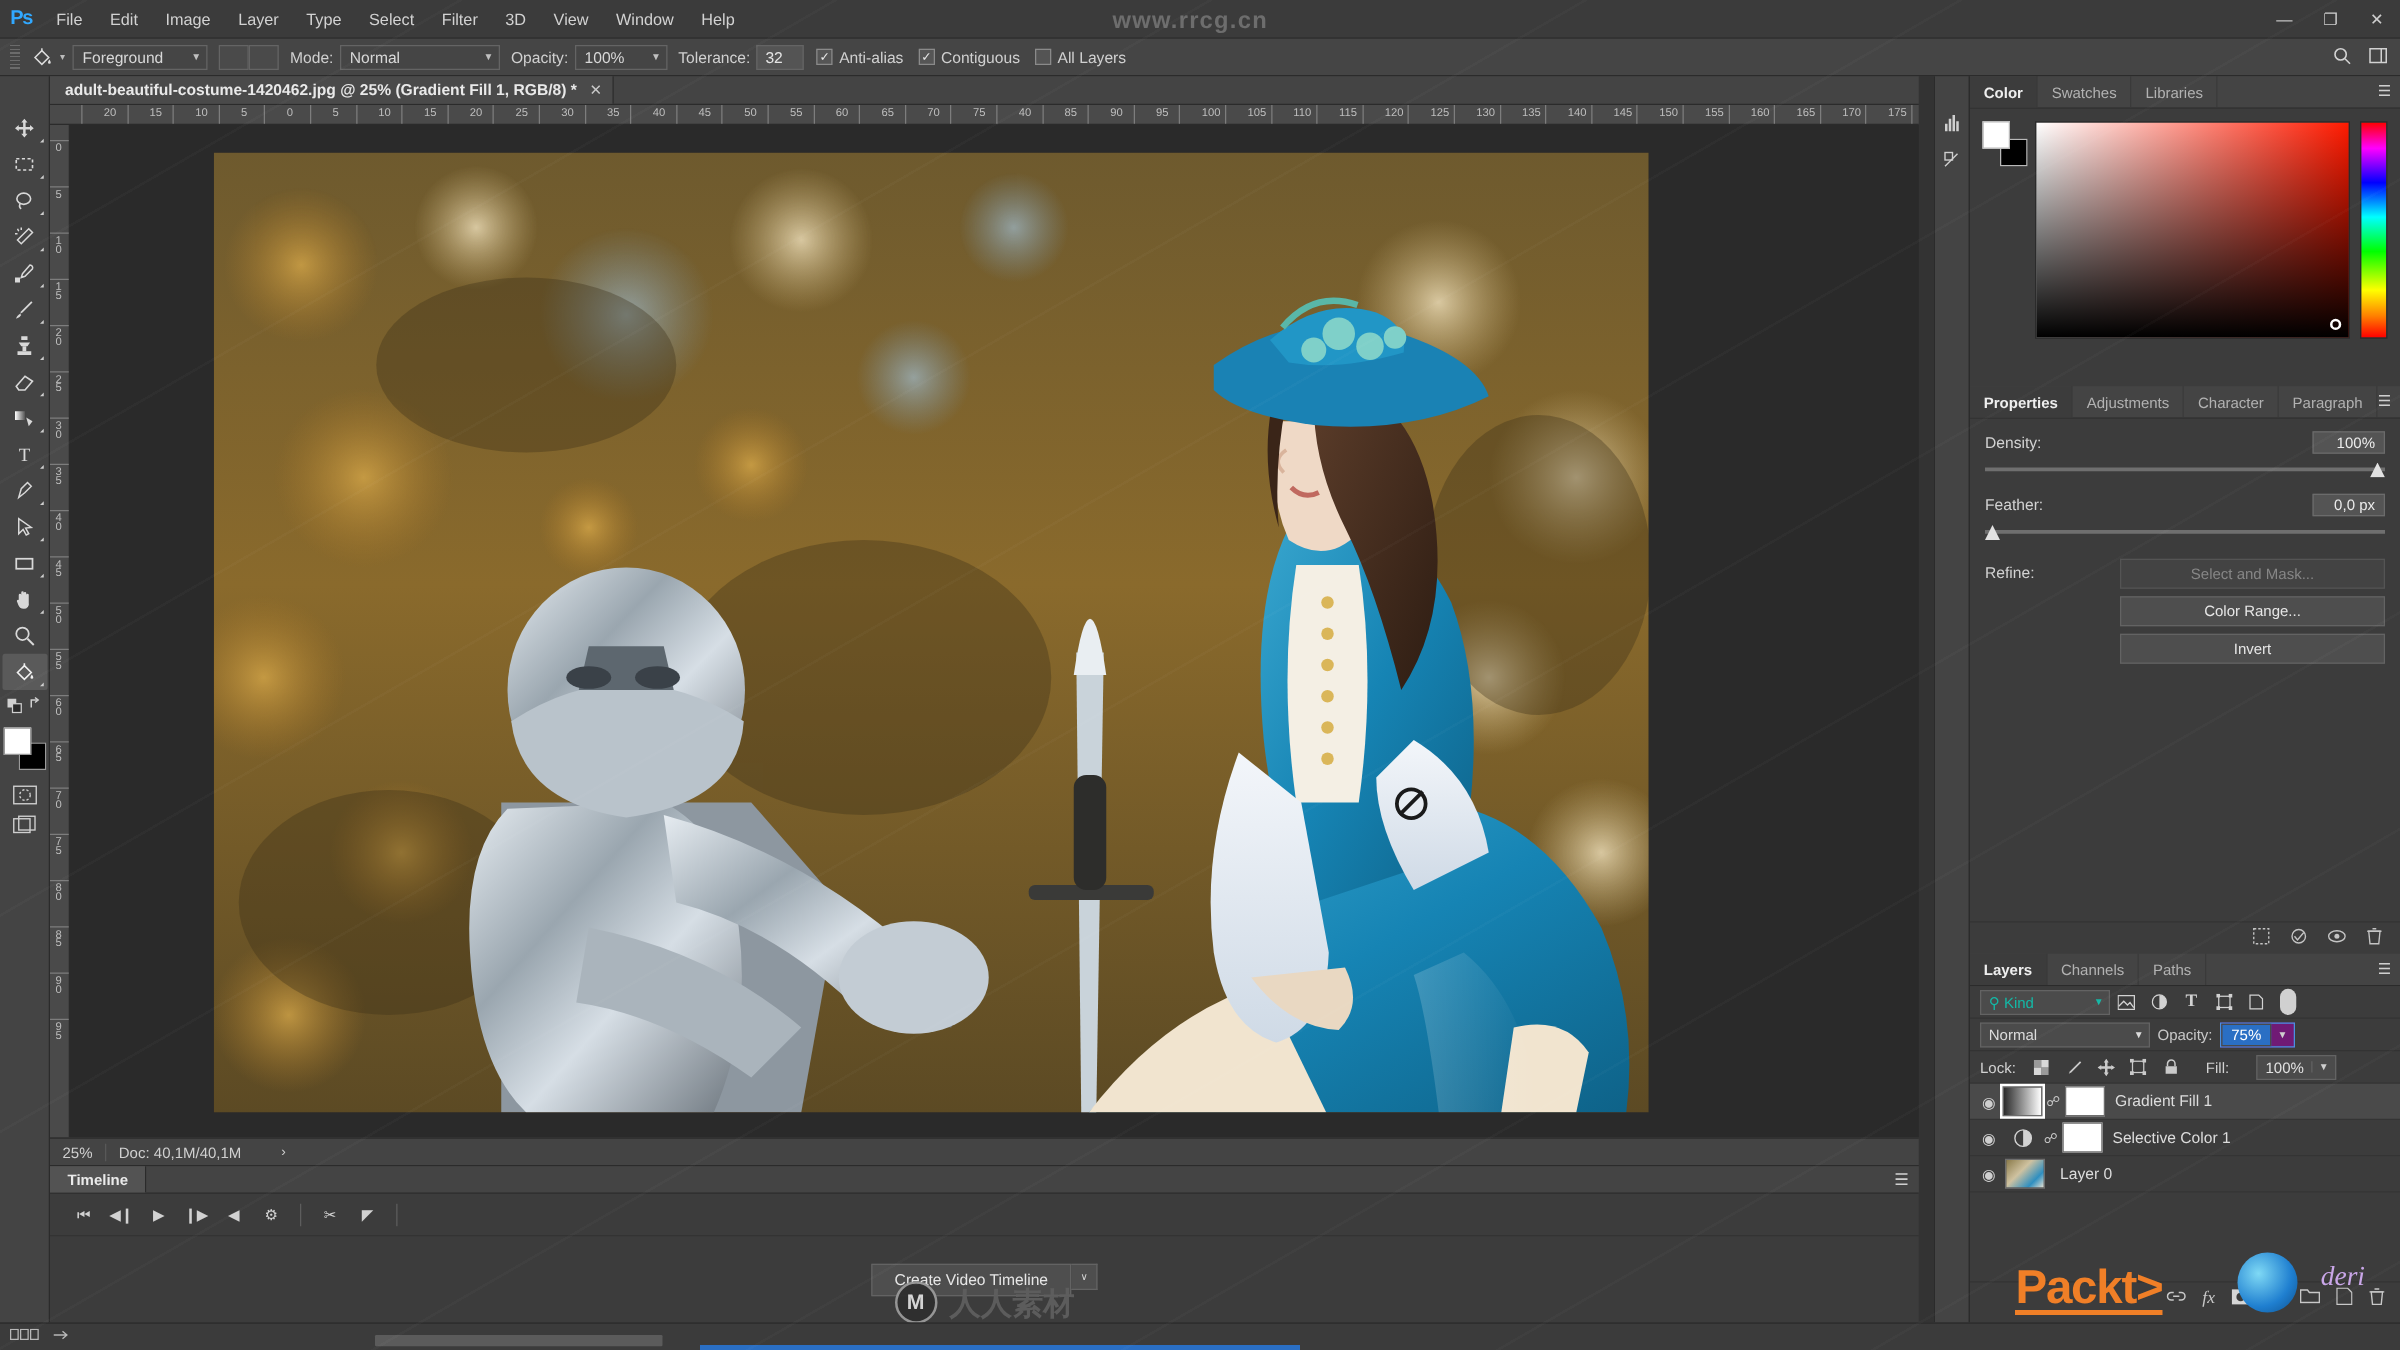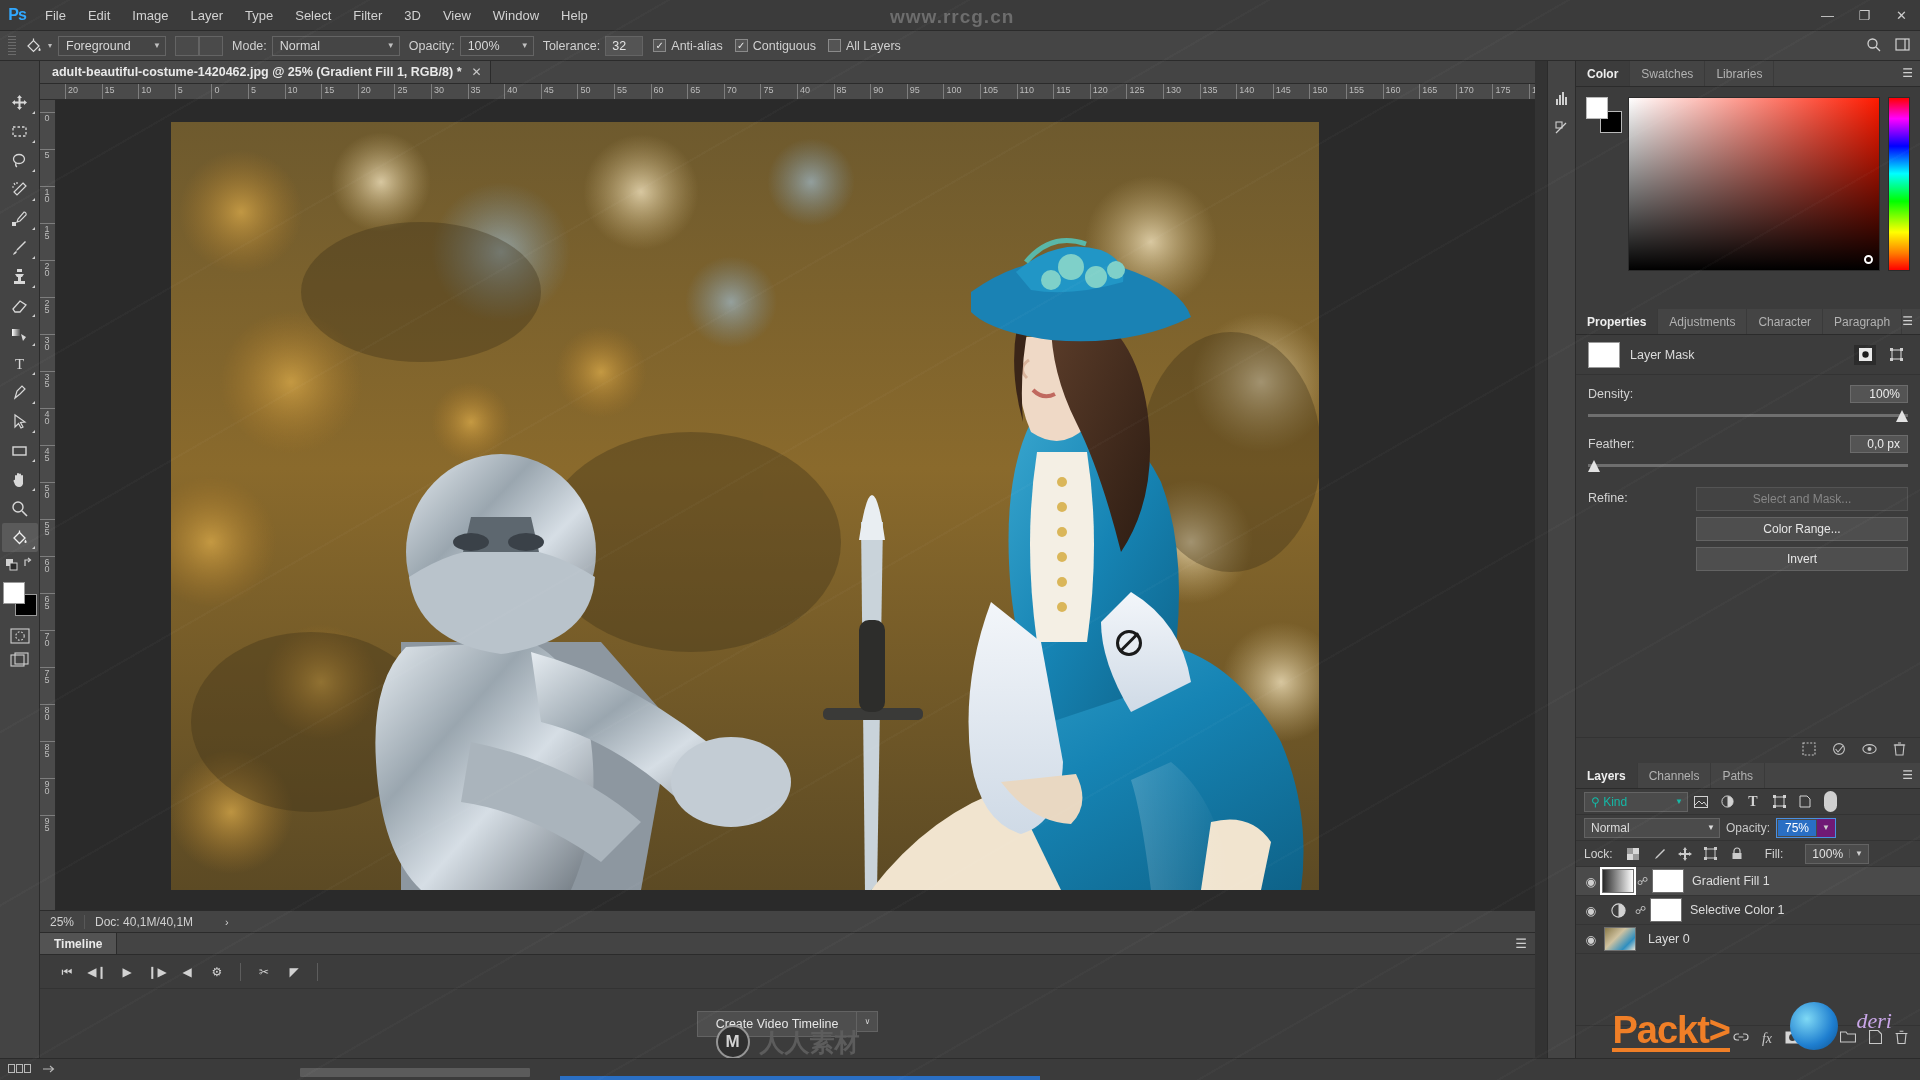--- a/index.html
+++ b/index.html
@@ -107,21 +107,21 @@
   
   .ruler-h{
     position:absolute; left:40px; top:84px; width:1495px; height:16px;
     background:#4a4a4a; border-bottom:1px solid #2b2b2b; overflow:hidden;
   }
   .ruler-v{
     position:absolute; left:40px; top:100px; width:16px; bottom:170px;
     background:#4a4a4a; border-right:1px solid #2b2b2b; overflow:hidden;
   }
   .rtick{ position:absolute; top:0; font-size:9px; color:#bdbdbd; }
-  .rtick .lbl{ position:absolute; left:3px; top:1px; white-space:nowrap; }
+  .rtick .lbl{ position:absolute; left:18px; top:1px; white-space:nowrap; }
   .rtick .ln{ position:absolute; left:0; top:0; width:1px; height:16px; background:#7d7d7d; }
   .rtickv{ position:absolute; left:0; width:16px; }
   .rtickv .lblv{ position:absolute; left:2px; top:3px; font-size:9px; color:#bdbdbd; line-height:7px; width:10px; text-align:center; }
   .rtickv .lnv{ position:absolute; left:0; top:0; height:1px; width:16px; background:#7d7d7d; }
 
   
   .canvas-area{
     position:absolute; left:56px; top:100px; right:385px; bottom:170px;
     background:#2a2a2a; overflow:hidden;
   }
@@ -1082,39 +1082,20 @@
     </div>
 
     <div class="panel-tabs">
       <div class="ptab active">Properties</div>
       <div class="ptab">Adjustments</div>
       <div class="ptab">Character</div>
       <div class="ptab">Paragraph</div>
       <div class="pmenu">☰</div>
     </div>
     <div class="props" style="position:relative;height:428px">
-      <div class="mask-thumb-row">
-        <span class="mask-thumb"></span>
-        <span class="nm">Layer Mask</span>
-        <span class="mask-btn dark">
-          <svg width="13" height="13" viewBox="0 0 13 13">
-              <rect width="13" height="13" fill="#e9e9e9"></rect>
-              <circle cx="6.5" cy="6.5" r="3.2" fill="#1d1d1d"></circle>
-            </svg>
-        </span>
-        <span class="mask-btn">
-          <svg width="14" height="14" viewBox="0 0 14 14">
-              <rect x="2" y="2" width="9" height="9" fill="none" stroke="#cfcfcf" stroke-width="1.1"></rect>
-              <rect x="0" y="0" width="3" height="3" fill="#cfcfcf"></rect>
-              <rect x="10" y="0" width="3" height="3" fill="#cfcfcf"></rect>
-              <rect x="0" y="10" width="3" height="3" fill="#cfcfcf"></rect>
-              <rect x="10" y="10" width="3" height="3" fill="#cfcfcf"></rect>
-            </svg>
-        </span>
-      </div>
       <div class="prop-row">
         <div class="hdr">
           <span class="lab">Density:</span>
           <span class="prop-val">100%</span>
         </div>
         <div class="slider">
           <div class="track"></div>
           <div class="knob" style="right:0"></div>
         </div>
       </div>

